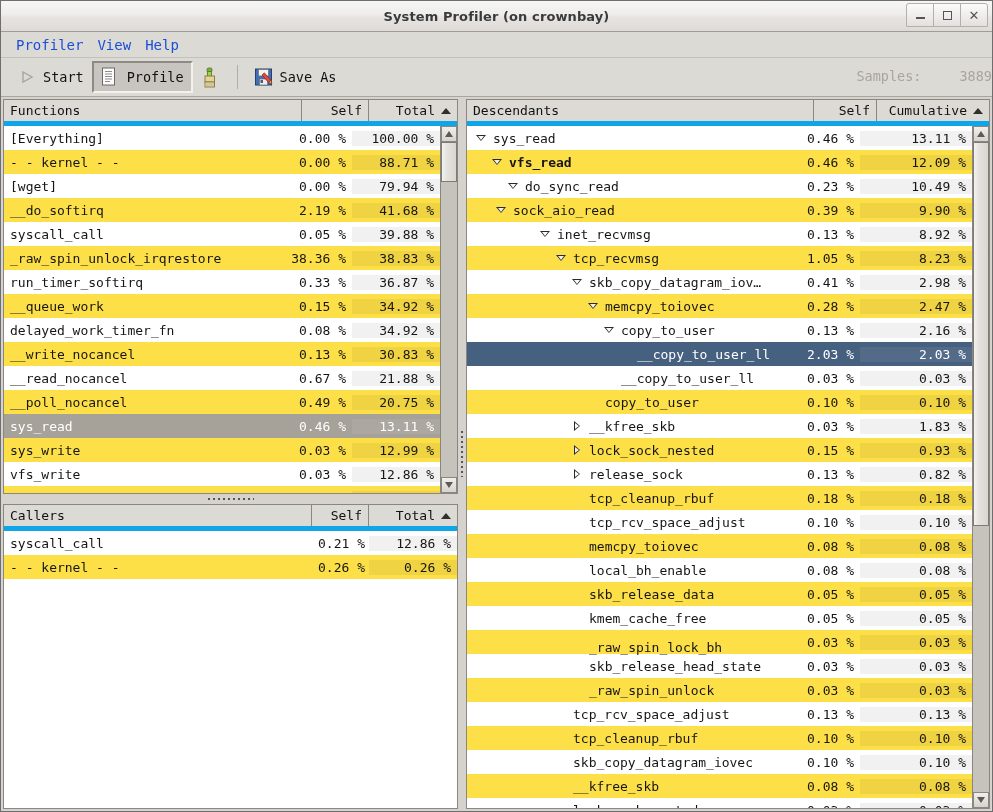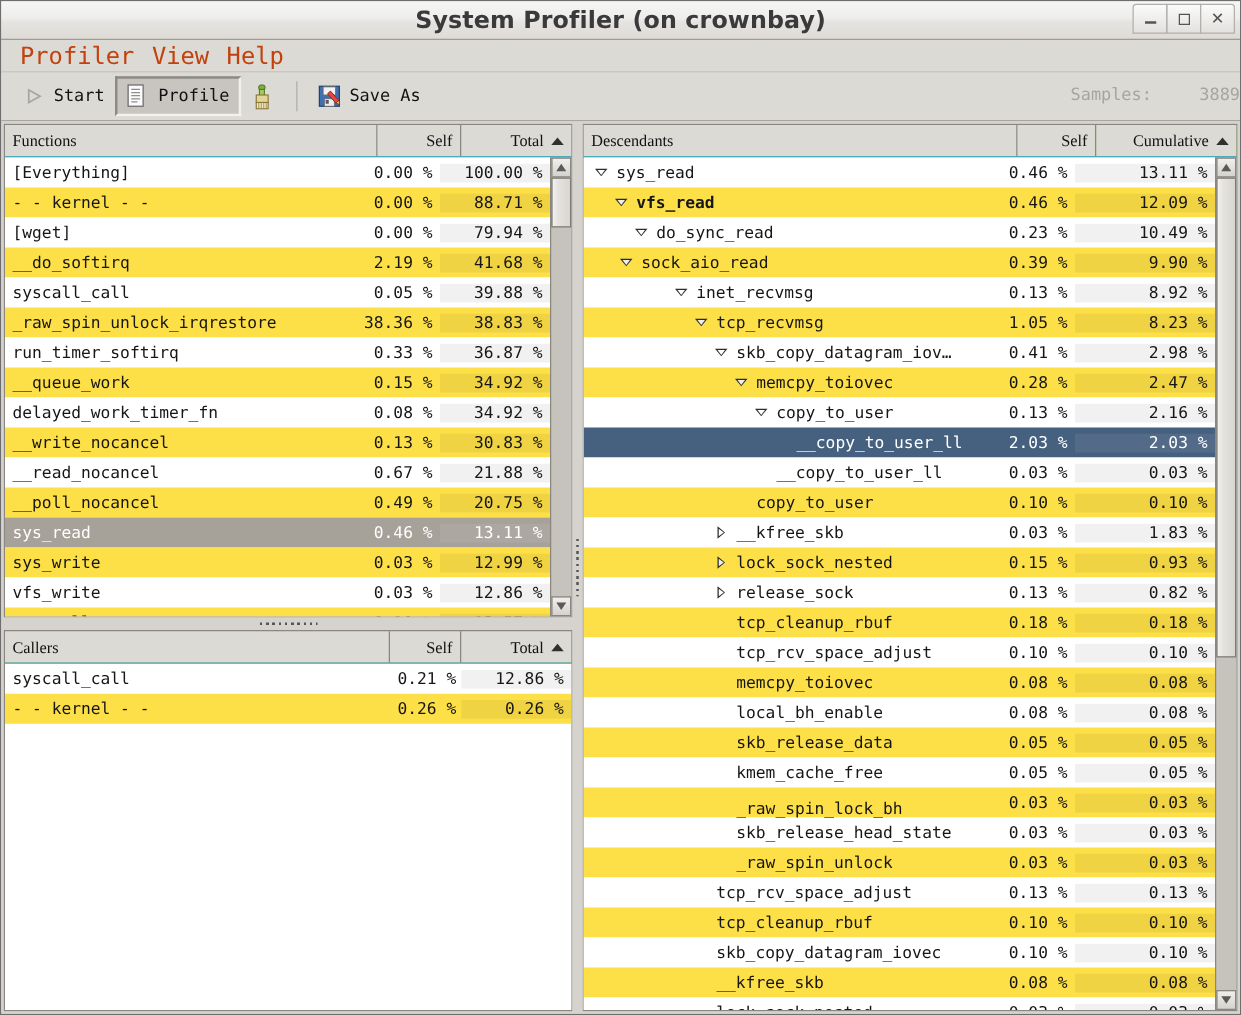--- a/index.html
+++ b/index.html
@@ -32,21 +32,21 @@
     flex: 0 0 30px;
     background: linear-gradient(to bottom, #f6f6f5 0%, #eeedec 45%, #e6e4e1 55%, #dedbd7 100%);
     border-bottom: 1px solid #9e9c98;
     position: relative;
     display: flex;
     align-items: center;
     justify-content: center;
   }
   .title-text {
     font-family: "DejaVu Sans", sans-serif;
-    font-size: 19px;
+    font-size: 13px;
     font-weight: bold;
     color: #3a3a3a;
     letter-spacing: 0.1px;
   }
   .wincontrols {
     position: absolute;
     right: 4px;
     top: 2px;
     display: flex;
     gap: 0;
@@ -76,22 +76,22 @@
     height: 25px;
     flex: 0 0 25px;
     background: #dcdad5;
     display: flex;
     align-items: center;
     padding-left: 8px;
     border-bottom: 1px solid #c3c0bb;
   }
   .menuitem {
     padding: 2px 7px;
-    font-size: 19px;
-    color: #c2410c;
+    font-size: 14px;
+    color: #1d4ed8;
     font-family: "DejaVu Sans Mono", monospace;
   }
 
   
   .toolbar {
     height: 38px;
     flex: 0 0 38px;
     background: #dcdad5;
     display: flex;
     align-items: center;
@@ -183,24 +183,23 @@
   }
   .panel-wrap {
     display: flex;
     min-height: 0;
     flex: 1 1 auto;
   }
   .tbl-header {
     display: flex;
     height: 26px;
     flex: 0 0 26px;
-    background: #4d7c0f;
-    border-bottom: 1px solid #0ea5e9;
-    box-sizing: border-box;
-    font-family: Liberation Serif, serif;
+    background: #c2410c;
+    border-bottom: 5px solid #0ea5e9;
+    box-sizing: border-box;
   }
   .th {
     display: flex;
     align-items: center;
     padding: 0 6px;
     font-size: 13px;
     color: #111;
     border-right: 1px solid #8a8781;
     box-sizing: border-box;
     background: #dcdad5;

